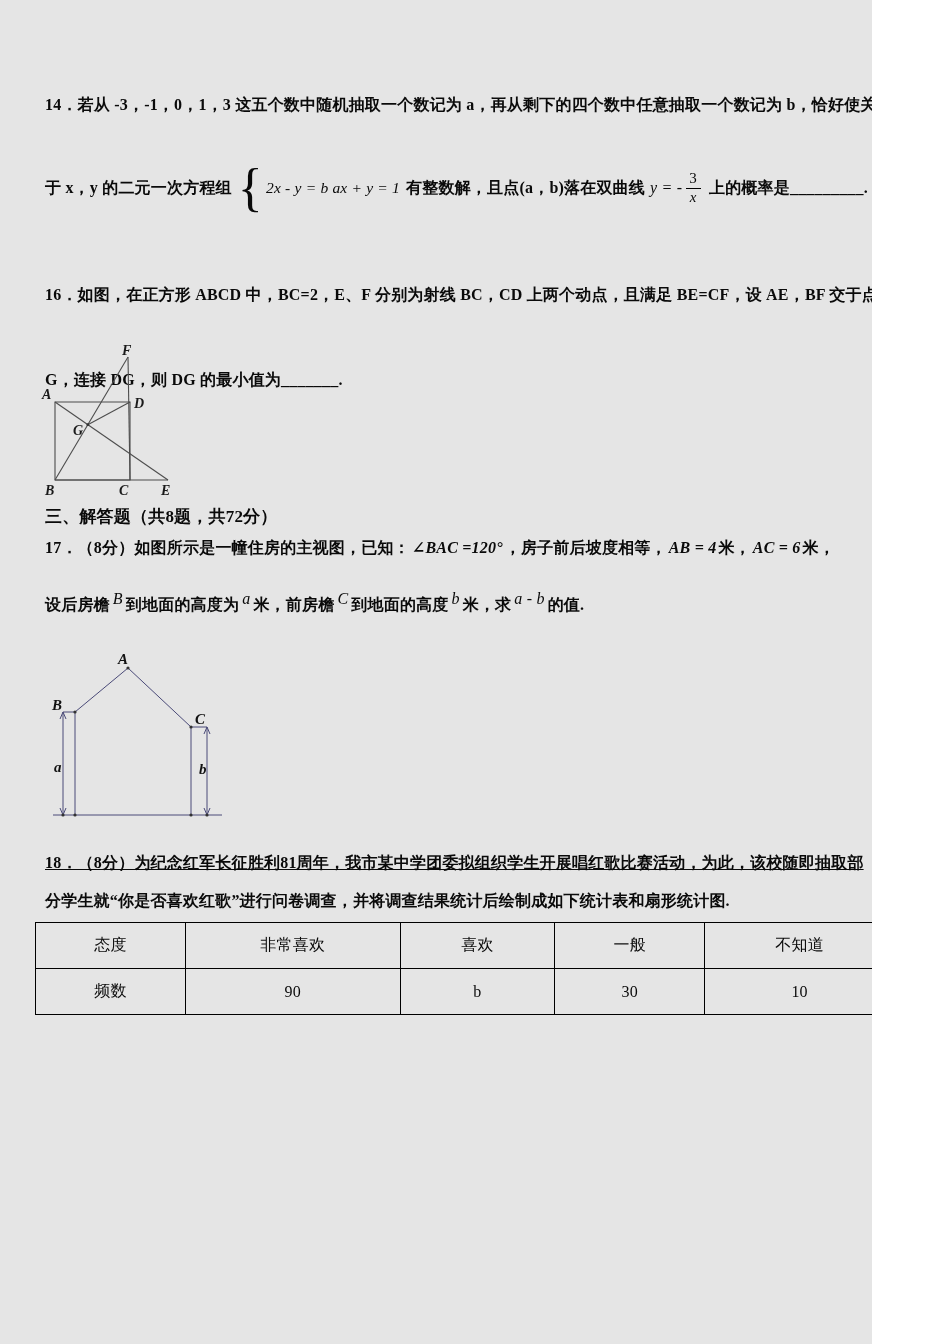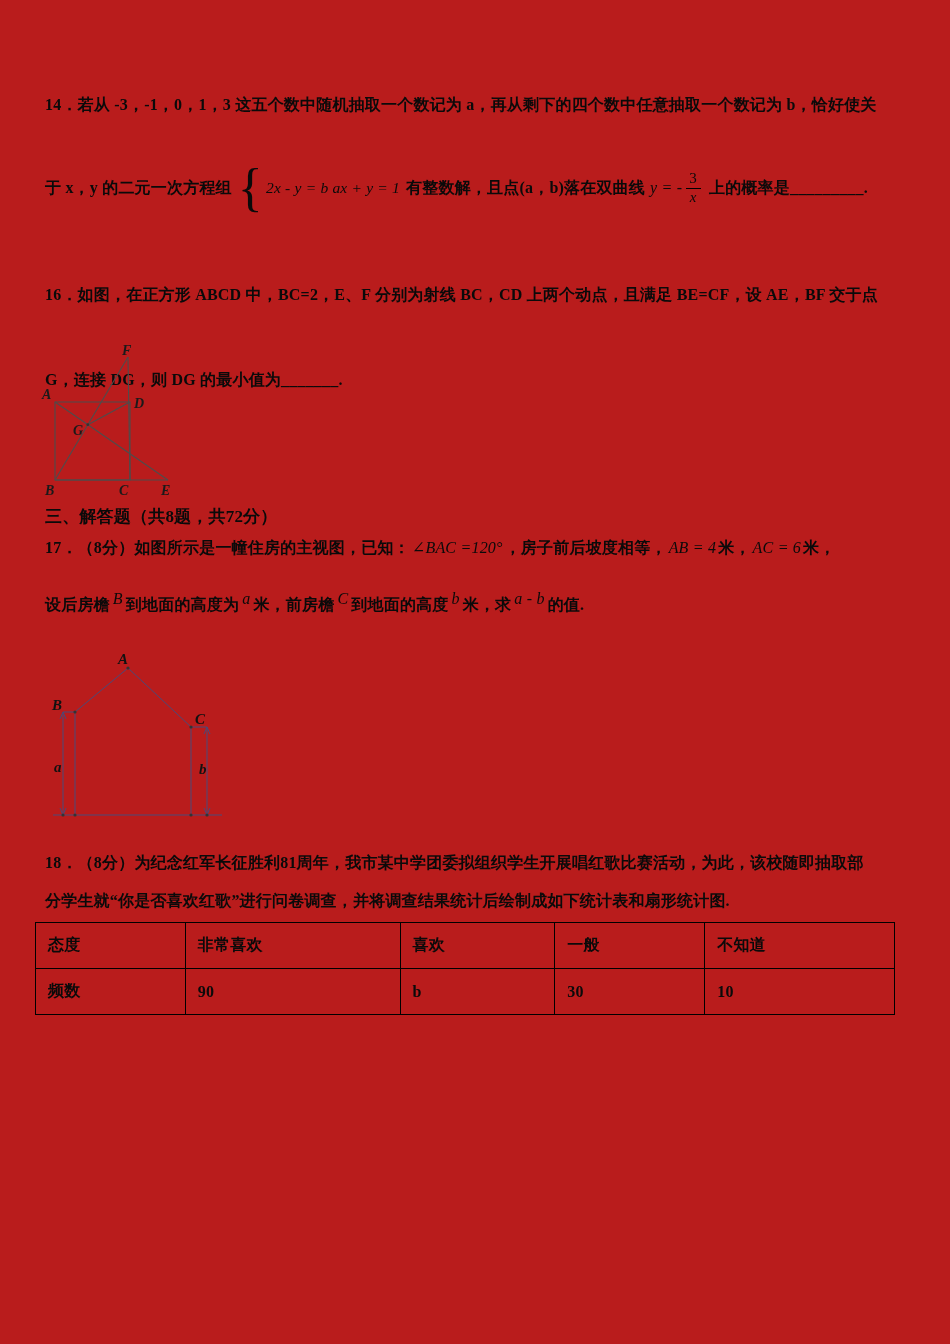--- a/index.html
+++ b/index.html
@@ -1,44 +1,44 @@
 <!DOCTYPE html>
 <html><head>
 <meta charset="utf-8">
 <style>
   * { box-sizing: border-box; }
   html,body { margin:0; padding:0; background:#ffffff; }
   body { font-family:"Liberation Serif","DejaVu Serif",serif; color:#0a0a0a; }
-  .page { position:relative; width:950px; height:1344px; background:#b91c1c; overflow:hidden; }
+  .page { position:relative; width:872px; height:1344px; background:#e5e5e5; overflow:hidden; }
 
   .line { position:absolute; font-size:16px; font-weight:600; white-space:nowrap; letter-spacing:0.2px; }
   .mathrow { position:absolute; display:flex; align-items:center; font-size:16px; font-weight:600; white-space:nowrap; letter-spacing:0.2px;justify-content:flex-end; }
   .mi { font-style:italic; font-weight:500; font-family:"Liberation Serif","DejaVu Serif",serif; }
 
   .system { display:inline-flex; align-items:center; margin:0 6px; }
   .brace { font-size:52px; font-weight:400; line-height:1; margin-right:3px; transform:scaleY(1.02); }
   .eqcol { display:inline-flex; gap:4px; font-size:15.5px; font-weight:500; }
 
   .curve { display:inline-flex; align-items:center; margin:0 5px; }
   .frac { display:inline-flex; flex-direction:column; align-items:center; margin:0 3px; font-size:15px; line-height:1.15; font-weight:500; }
   .frac .num { padding:0 4px; }
   .frac .den { border-top:1px solid #000; padding:0 4px; }
 
   .sup { font-style:italic; font-weight:500; position:relative; top:-6px; margin:0 3px; }
-  .msp { font-style:italic; font-weight:400; margin:0 2px; }
+  .msp { font-style:italic; font-weight:700; margin:0 2px; }
 
   svg.fig { position:absolute; }
   .figlabel text { font-style:italic; font-size:14px; font-weight:600; fill:#1a1a1a;
                    font-family:"Liberation Serif","DejaVu Serif",serif; }
   .figlabel2 text { font-style:italic; font-size:15px; font-weight:700; fill:#111;
                     font-family:"Liberation Serif","DejaVu Serif",serif; }
 
   table.stat { position:absolute; left:35px; top:922px; width:860px; border-collapse:collapse; }
-  table.stat td { border:1.6px solid #000; font-size:16px; font-weight:700; padding:10px 12px;
-                  height:46px; vertical-align:middle; letter-spacing:0.2px; }
+  table.stat td { border:1.6px solid #000; font-size:16px; font-weight:400; padding:10px 12px;
+                  height:46px; vertical-align:middle; letter-spacing:0.2px;text-align:center; }
 </style>
 </head>
 <body>
 
 <div class="page">
 
   <div class="line" style="left:45px; top:95px;">14．若从 -3，-1，0，1，3 这五个数中随机抽取一个数记为 a，再从剩下的四个数中任意抽取一个数记为 b，恰好使关</div>
 
   <div class="mathrow" style="left:45px; top:150px; height:76px;">
     <span>于 x，y 的二元一次方程组</span>
@@ -123,21 +123,21 @@
     </g>
     <g class="figlabel2">
       <text x="68" y="14">A</text>
       <text x="2" y="60">B</text>
       <text x="145" y="74">C</text>
       <text x="4" y="122">a</text>
       <text x="149" y="124">b</text>
     </g>
   </svg>
 
-  <div class="line" style="left:45px; top:853px;">18．（8分）为纪念红军长征胜利81周年，我市某中学团委拟组织学生开展唱红歌比赛活动，为此，该校随即抽取部</div>
+  <div class="line" style="left:45px; top:853px;text-decoration:underline;">18．（8分）为纪念红军长征胜利81周年，我市某中学团委拟组织学生开展唱红歌比赛活动，为此，该校随即抽取部</div>
   <div class="line" style="left:45px; top:891px;">分学生就“你是否喜欢红歌”进行问卷调查，并将调查结果统计后绘制成如下统计表和扇形统计图.</div>
 
   <table class="stat">
     <colgroup>
       <col style="width:150px">
         <col style="width:215px">
         <col style="width:155px">
         <col style="width:150px">
         <col style="width:190px">
     </colgroup>

